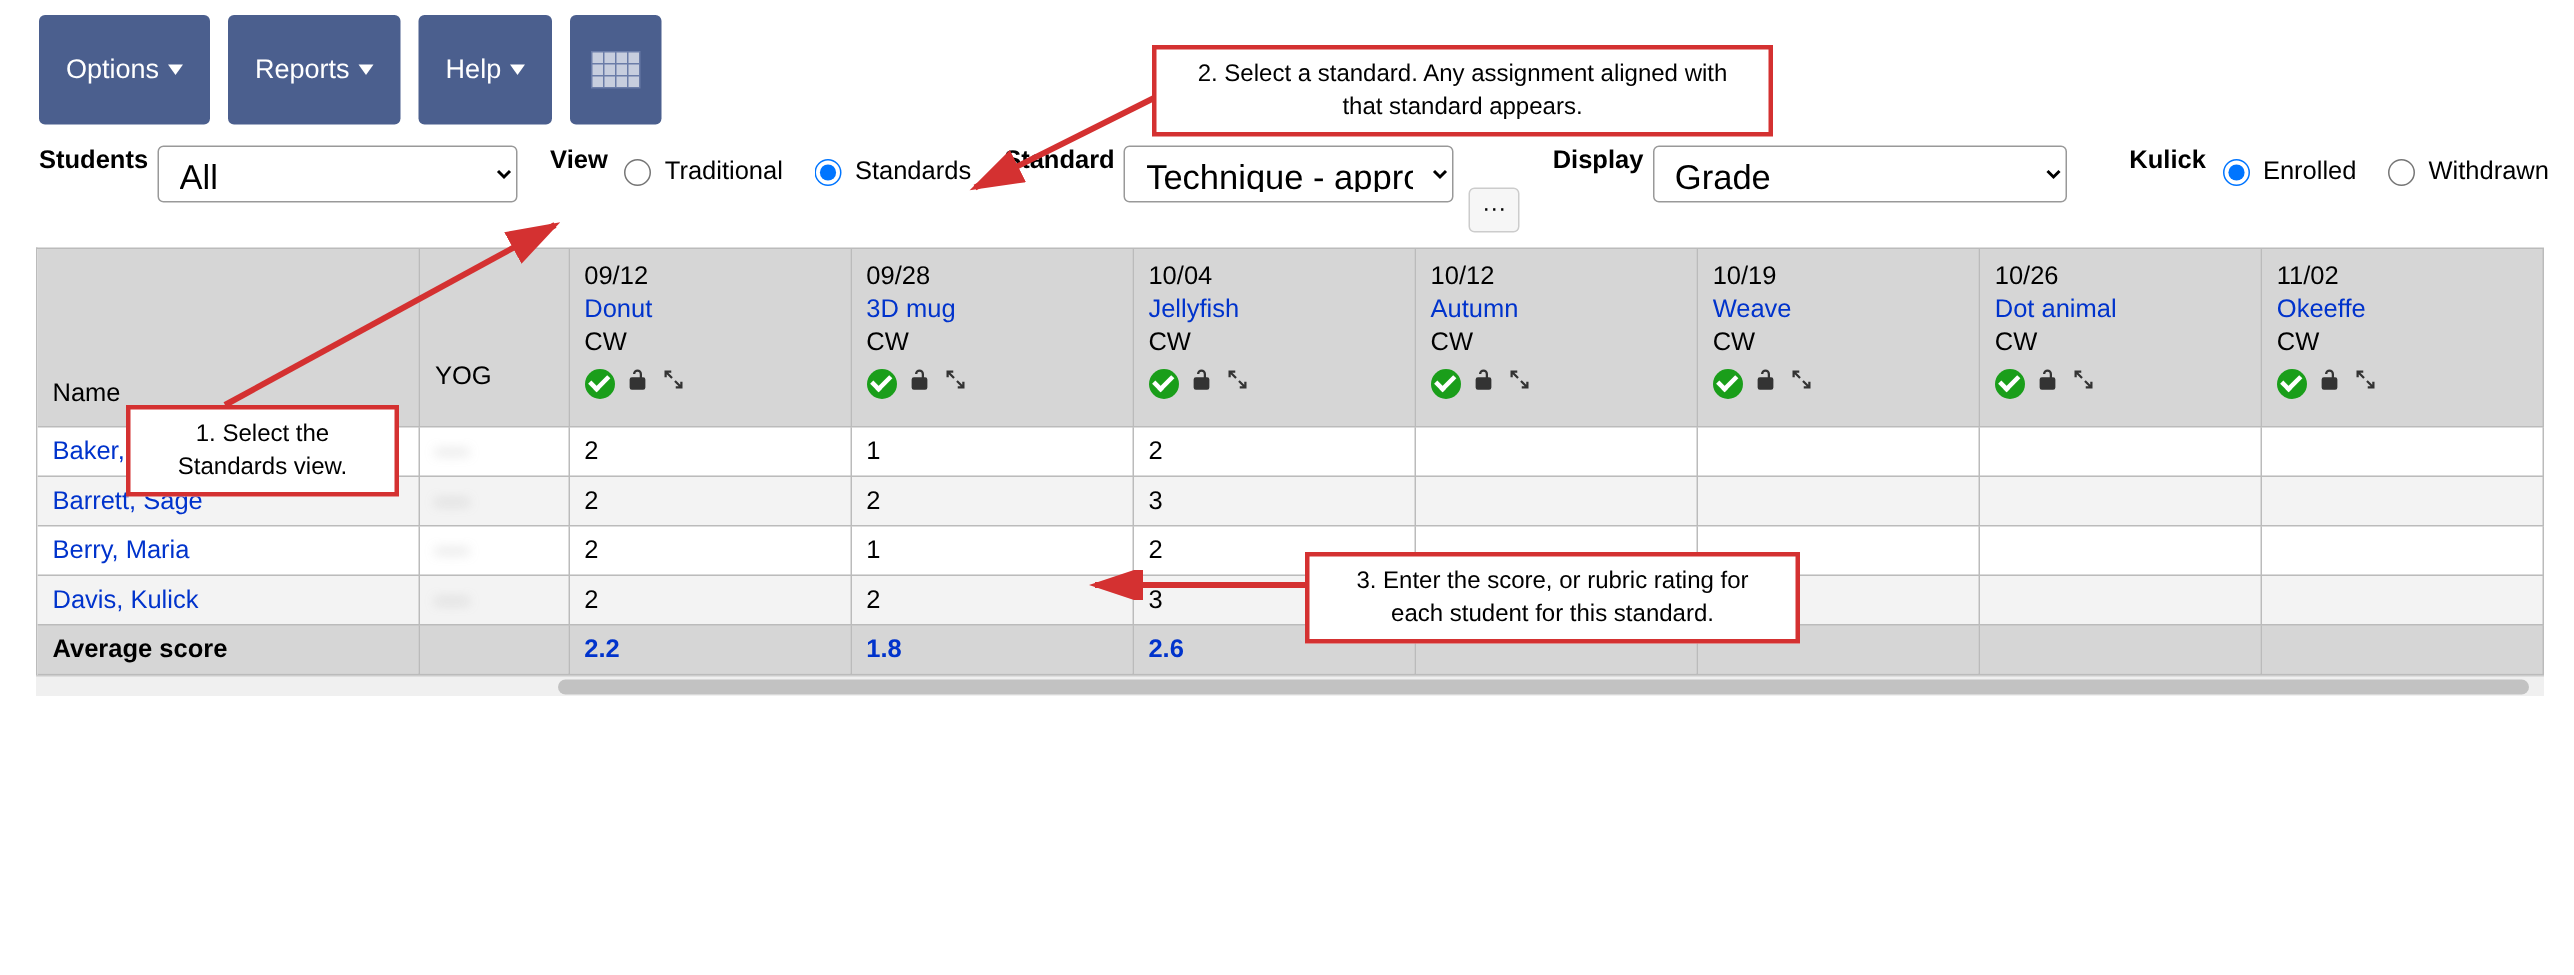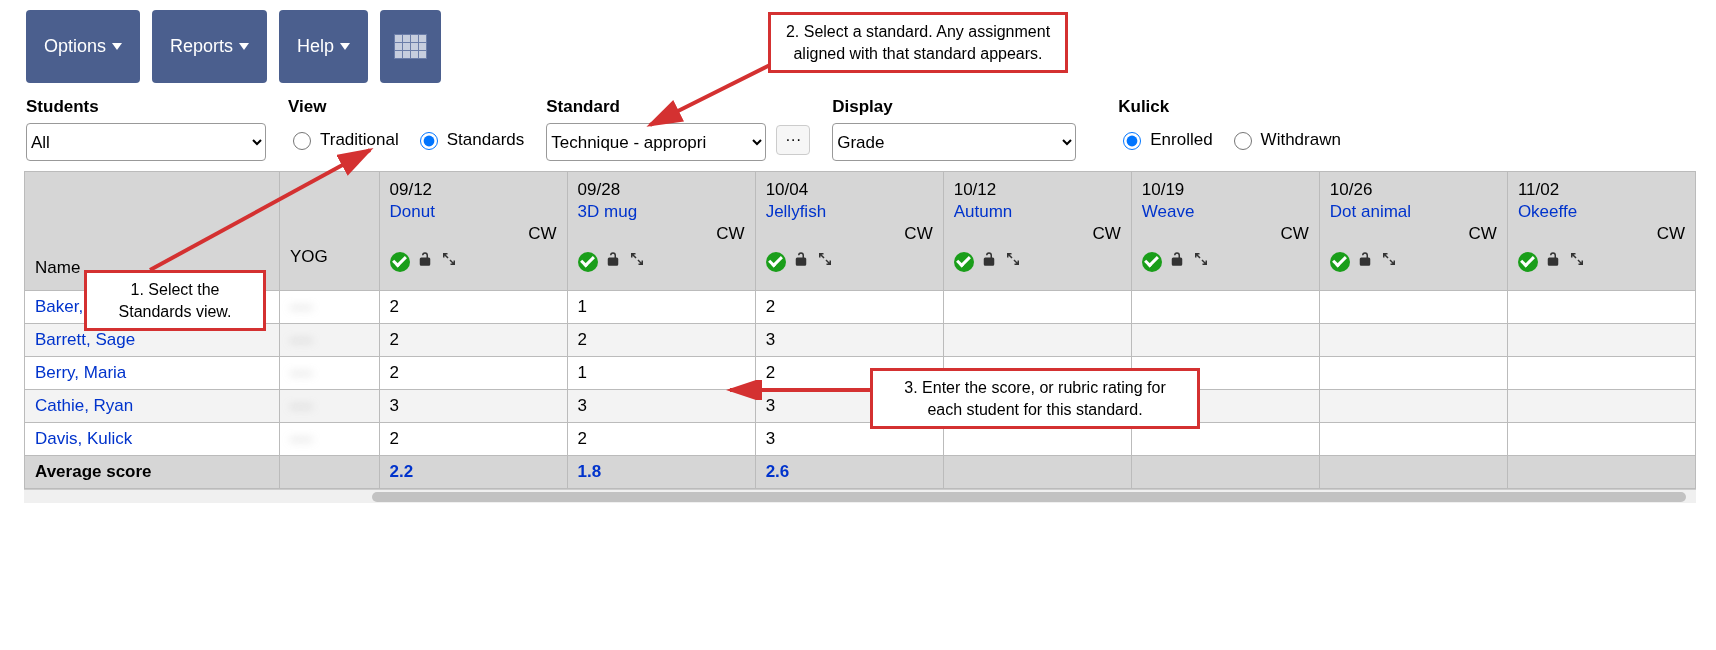--- a/index.html
+++ b/index.html
@@ -56,25 +56,25 @@
     width: 7px; height: 7px;
   }
   .filters {
     display: flex;
     gap: 22px;
     align-items: flex-start;
     margin-bottom: 10px;
     margin-left: 6px;
     position: relative;
   }
-  .filter-group { display: flex; flex-direction: column; gap: 6px; }
+  .filter-group { display: flex; flex-direction: row; gap: 6px; }
   .filter-label { font-weight: bold; font-size: 17px; }
   select {
-    font-size: 17px;
-    padding: 6px 0;
+    font-size: 23px;
+    padding: 6px 10px;
     border: 1px solid #999;
     border-radius: 4px;
     background: #fff;
     height: 38px;
   }
   .radio-row { display: flex; gap: 16px; align-items: center; margin-top: 6px; }
   .radio-row label { display: flex; align-items: center; gap: 6px; font-size: 17px; cursor: pointer; white-space: nowrap;}
   input[type=radio] { width: 18px; height: 18px; cursor: pointer; }
   .ellipsis-btn {
     border: 1px solid #ccc;
@@ -117,21 +117,21 @@
     vertical-align: bottom;
     padding-bottom: 12px;
   }
   thead th.yog-head {
     vertical-align: bottom;
     padding-bottom: 23px;
     text-align: left;
   }
   .assign-date { color: #000; margin-bottom: 2px; }
   .assign-name { color: #0033cc; margin-bottom: 2px; cursor: pointer; }
-  .assign-cw { color: #000; margin-bottom: 6px; text-align: right; }
+  .assign-cw { color: #000; margin-bottom: 6px; }
   .assign-icons { display: flex; gap: 6px; align-items: center; }
   .ico-check {
     width: 20px; height: 20px; border-radius: 50%;
     background: #1a9e1a; display: flex; align-items: center; justify-content: center;
   }
   .ico-check::after {
     content: ""; width: 10px; height: 5px;
     border-left: 3px solid #fff; border-bottom: 3px solid #fff;
     transform: rotate(-45deg); margin-top: -3px;
   }
@@ -218,21 +218,21 @@
     <select style="width:220px">
       <option>Technique - appropri</option>
     </select>
   </div>
 
   <button class="ellipsis-btn">···</button>
 
 
   <div class="filter-group">
     <span class="filter-label">Display</span>
-    <select style="width:244px">
+    <select style="width:276px">
       <option>Grade</option>
     </select>
   </div>
 
   <div class="filter-group" style="margin-left:20px">
     <span class="filter-label">Kulick</span>
     <div class="radio-row">
       <label>
         <input type="radio" name="status" checked="" style="">
         <span>Enrolled</span>
@@ -384,31 +384,20 @@
           <td></td>
           <td></td>
           <td></td>
         </tr>
         <tr>
           <td class="student-link">Berry, Maria</td>
           <td><span class="yog-blur">----</span></td>
           <td>2</td>
           <td>1</td>
           <td>2</td>
-          <td></td>
-          <td></td>
-          <td></td>
-          <td></td>
-        </tr>
-        <tr>
-          <td class="student-link">Cathie, Ryan</td>
-          <td><span class="yog-blur">----</span></td>
-          <td>3</td>
-          <td>3</td>
-          <td>3</td>
           <td></td>
           <td></td>
           <td></td>
           <td></td>
         </tr>
         <tr>
           <td class="student-link">Davis, Kulick</td>
           <td><span class="yog-blur">----</span></td>
           <td>2</td>
           <td>2</td>
@@ -432,21 +421,21 @@
       <td><span class="avg-val"></span></td>
     </tr>
   </tfoot>
 </table>
 </div>
 <div class="scroll-track">
   <div class="scroll-thumb"></div>
 </div>
 
 <div class="callout" style="left:84px; top:270px; width:182px;">1. Select the Standards view.</div>
-<div class="callout" style="left:768px; top:12px; width:300px;">2. Select a standard. Any assignment aligned with that standard appears.</div>
+<div class="callout" style="left:768px; top:30px; width:414px;">2. Select a standard. Any assignment aligned with that standard appears.</div>
 <div class="callout" style="left:870px; top:368px; width:330px;">3. Enter the score, or rubric rating for each student for this standard.</div>
 
 <svg class="arrow-line" style="left:130px; top:140px;" width="260" height="140">
   <defs>
       <marker id="ah1" markerWidth="10" markerHeight="10" refX="8" refY="3" orient="auto">
         <path d="M0,0 L0,6 L9,3 z" fill="#d43131"></path>
       </marker>
     </defs>
   <line x1="20" y1="130" x2="240" y2="10" stroke="#d43131" stroke-width="4" marker-end="url(#ah1)"></line>
 </svg>

